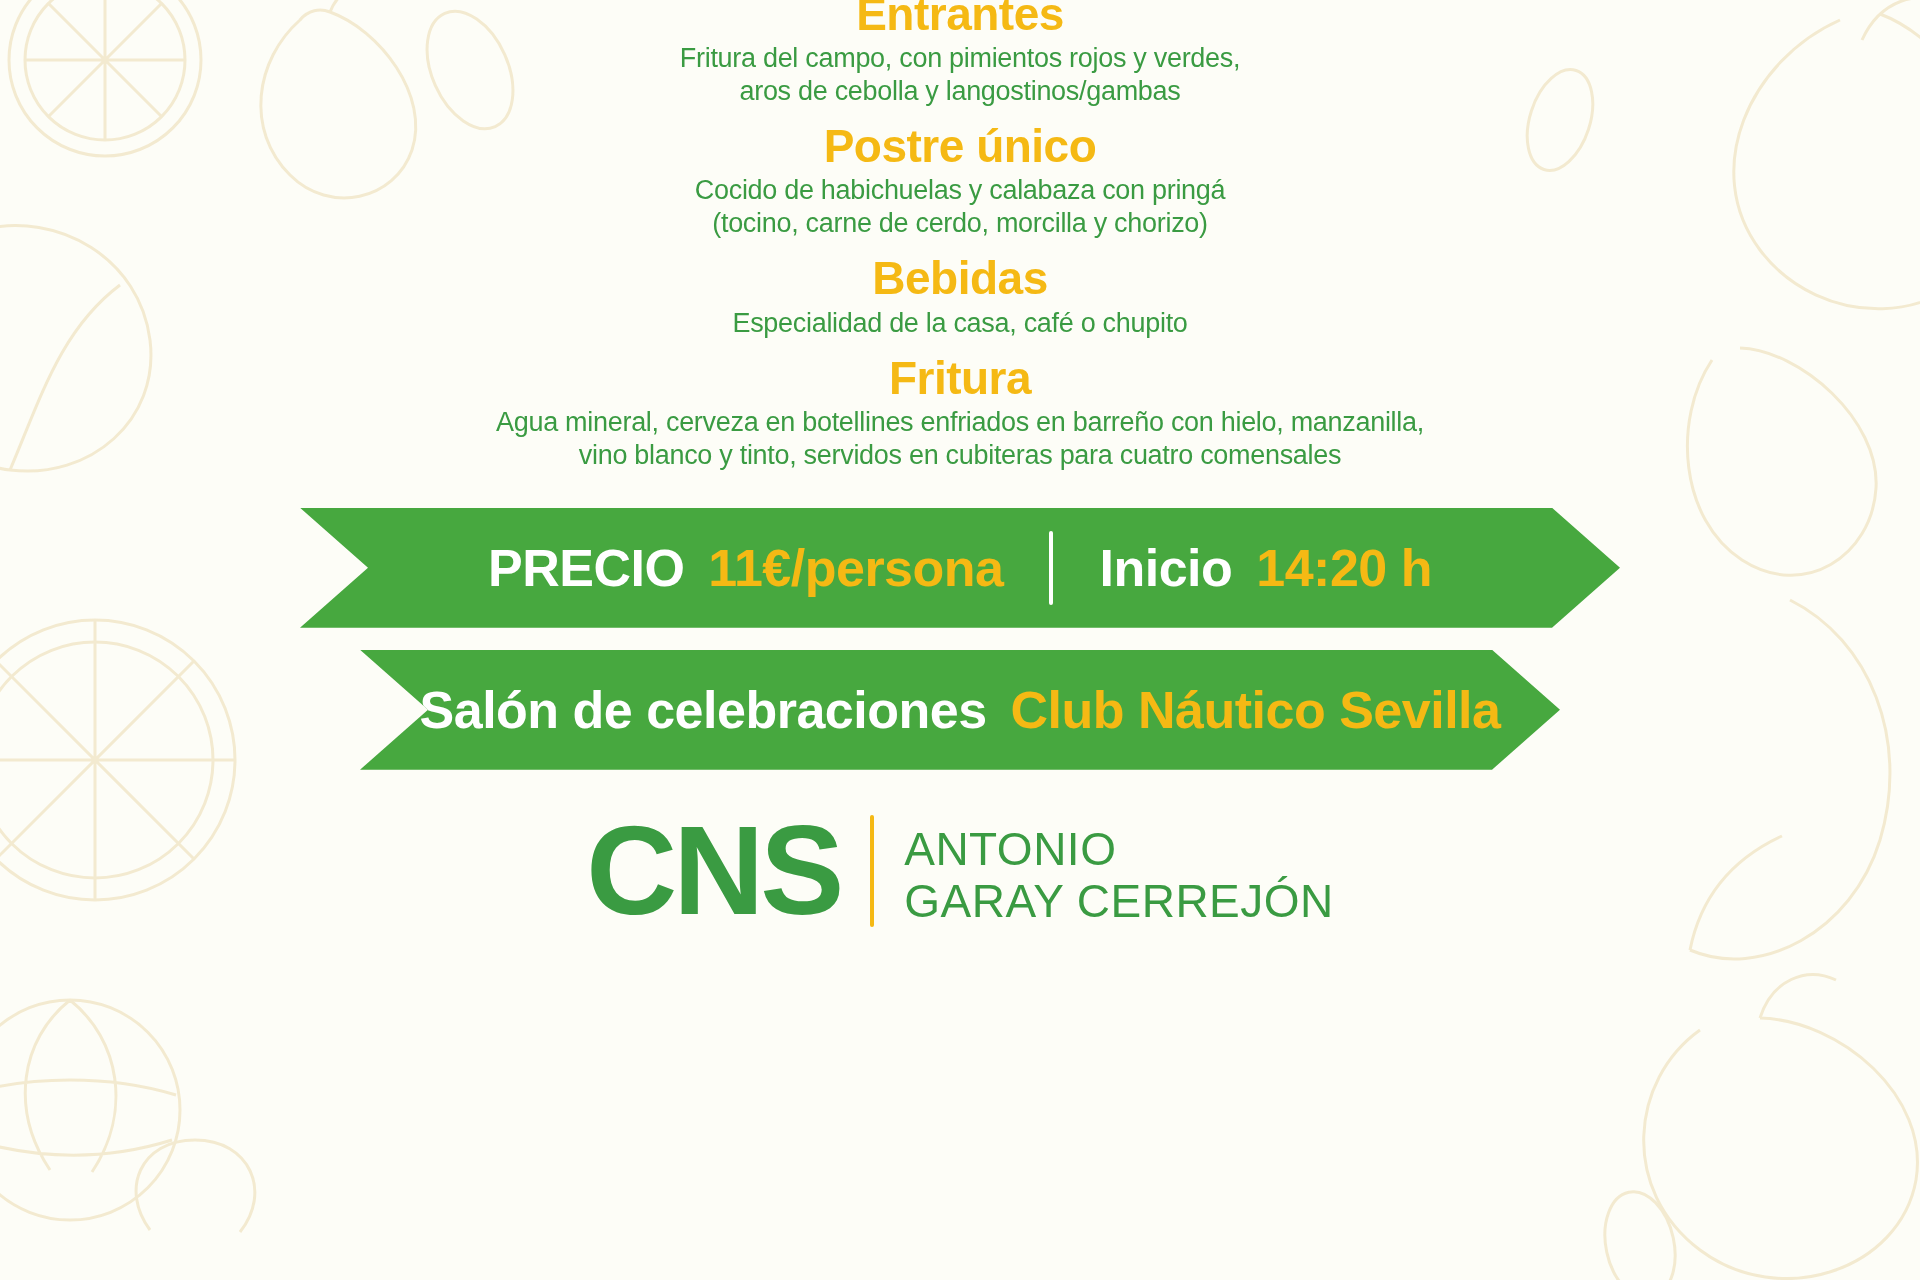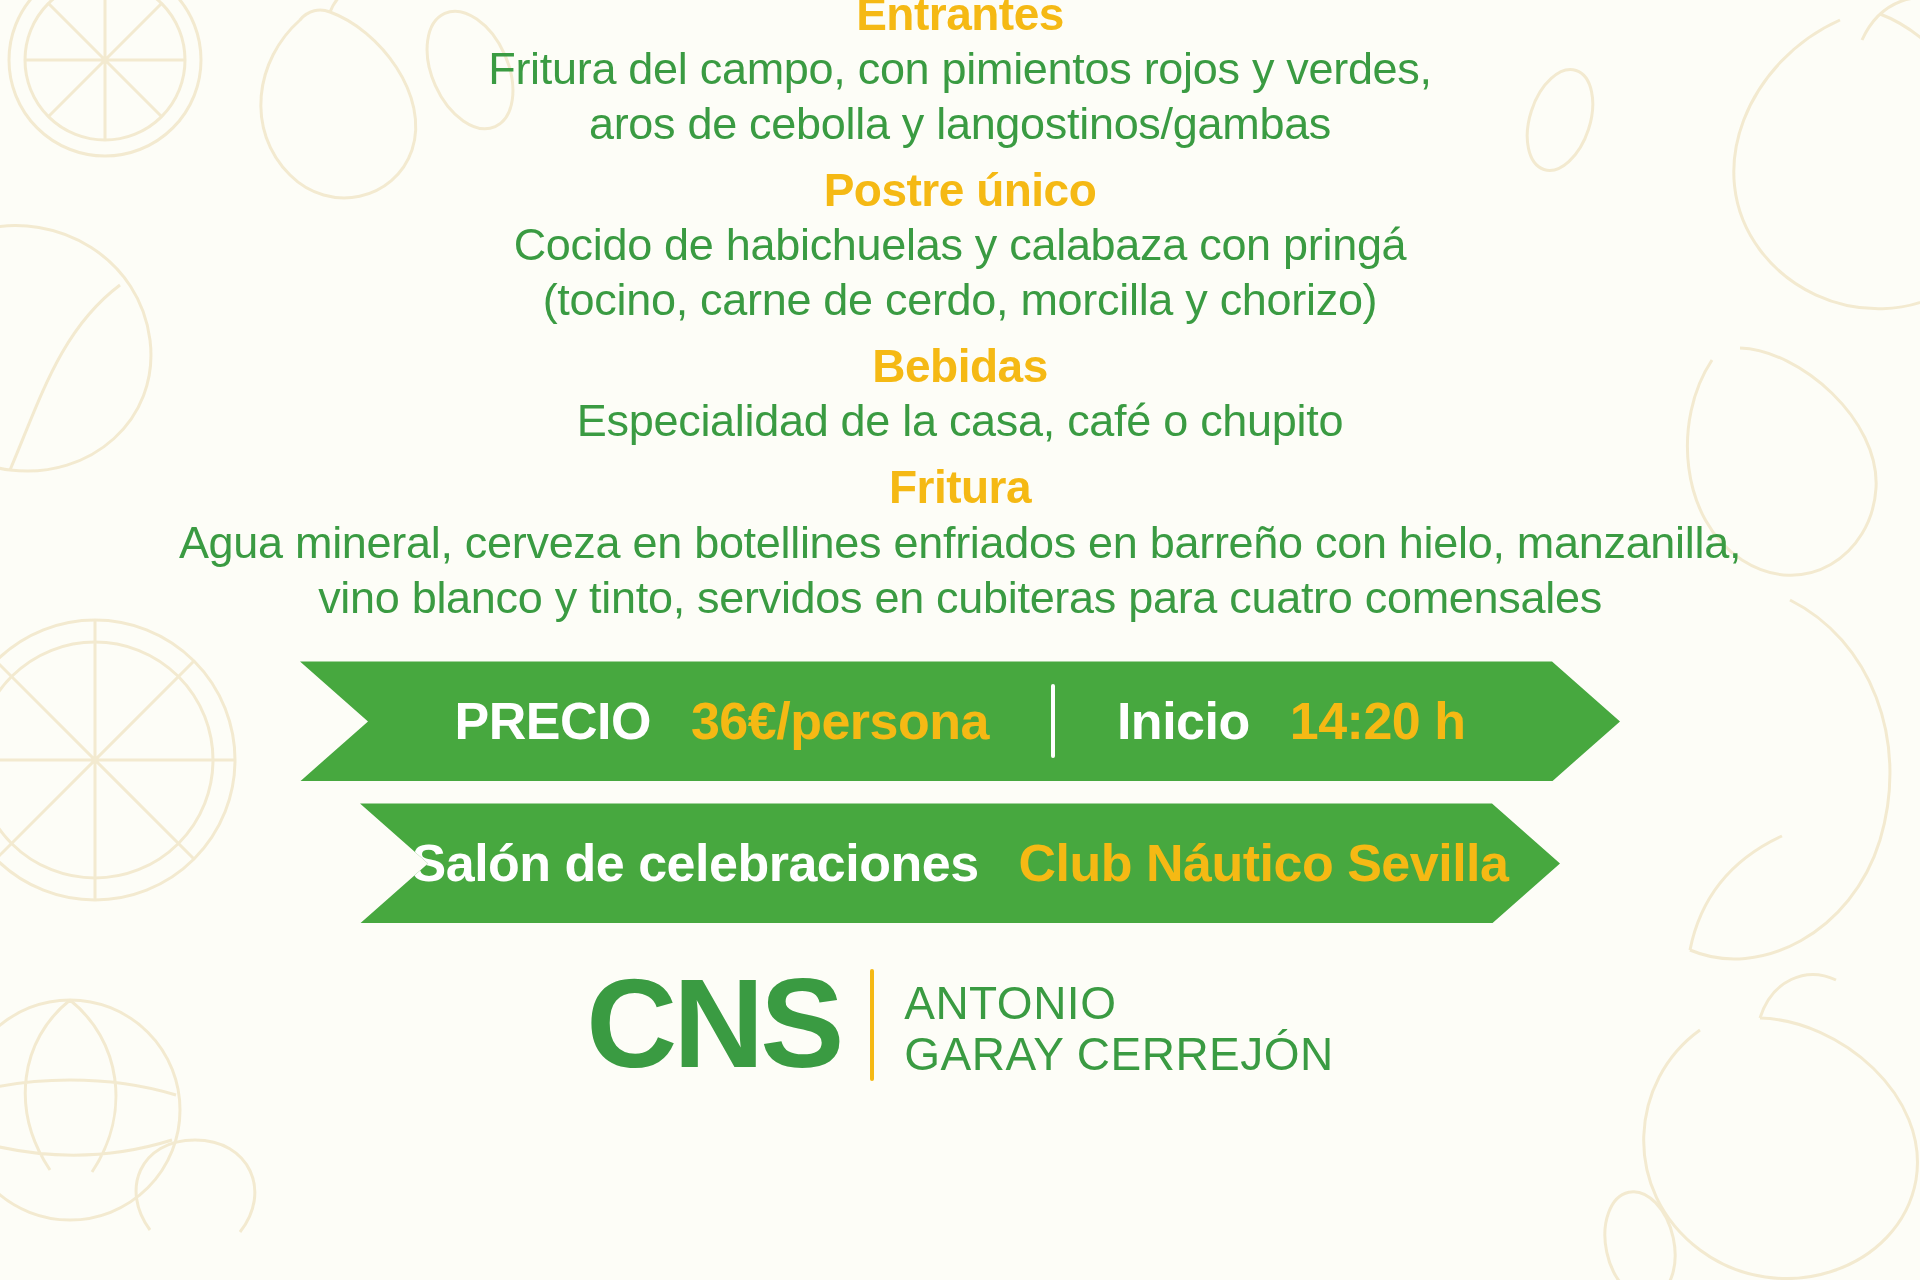--- a/index.html
+++ b/index.html
@@ -49,21 +49,21 @@
     color: #f5b914;
     font-weight: bold;
     font-size: 46px;
     line-height: 1.05;
     letter-spacing: -0.5px;
     margin: 0 0 4px 0;
   }
 
   .course-desc {
     color: #3a9b42;
-    font-size: 45px;
+    font-size: 27px;
     line-height: 1.22;
     letter-spacing: -0.3px;
     margin: 0;
     white-space: pre-line;
   }
 
   
   .banner {
     position: relative;
     background: #47a83f;
@@ -83,21 +83,21 @@
 
   .banner-2 {
     width: 1200px;
     margin-top: 22px;
     clip-path: polygon(0 0, calc(100% - 68px) 0, 100% 50%, calc(100% - 68px) 100%, 0 100%, 68px 50%);
   }
 
   .banner-inner {
     display: flex;
     align-items: center;
-    gap: 40px;
+    gap: 24px;
     font-size: 52px;
     font-weight: bold;
     letter-spacing: -0.5px;
   }
 
   .accent-yellow { color: #f5b914; }
 
   .divider-vert {
     width: 4px;
     height: 74px;
@@ -210,21 +210,21 @@
       <div class="course-title">Fritura</div>
       <div class="course-desc">Agua mineral, cerveza en botellines enfriados en barreño con hielo, manzanilla,
 vino blanco y tinto, servidos en cubiteras para cuatro comensales</div>
     </div>
 
   </div>
 
   <div class="banner banner-1">
     <div class="banner-inner">
       <span>PRECIO</span>
-      <span class="accent-yellow">36€/persona</span>
+      <span class="accent-yellow">11€/persona</span>
       <span class="divider-vert"></span>
       <span>Inicio</span>
       <span class="accent-yellow">14:20 h</span>
     </div>
   </div>
 
   <div class="banner banner-2">
     <div class="banner-inner">
       <span>Salón de celebraciones</span>
       <span class="accent-yellow">Club Náutico Sevilla</span>

